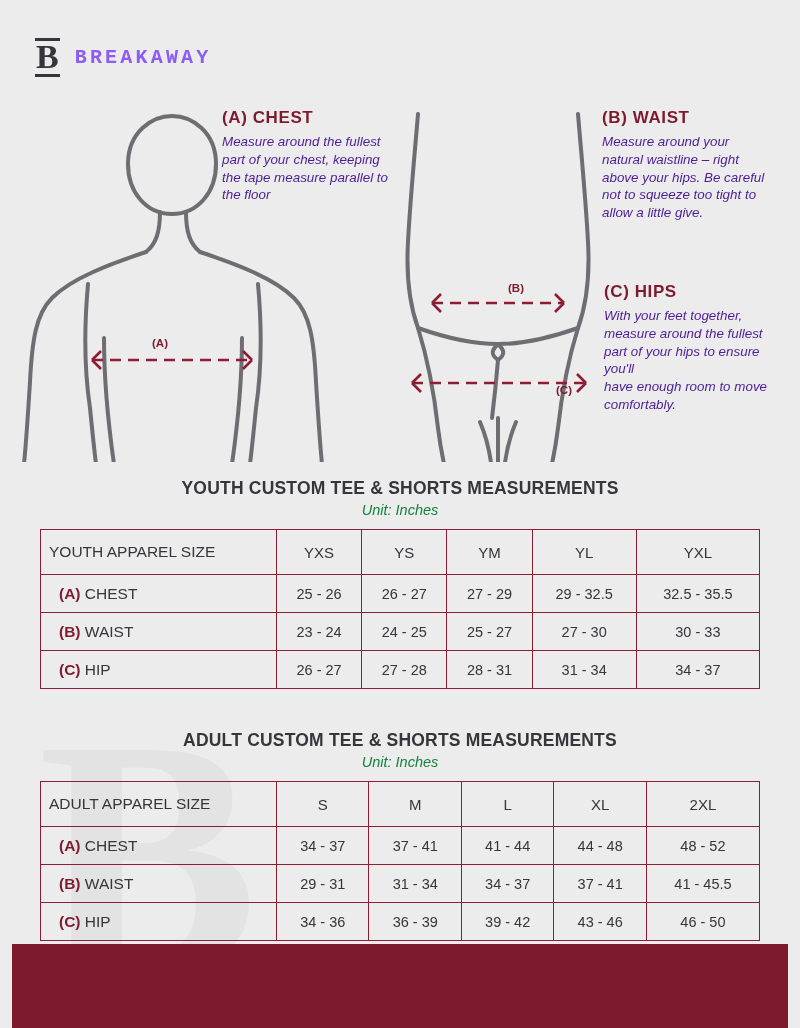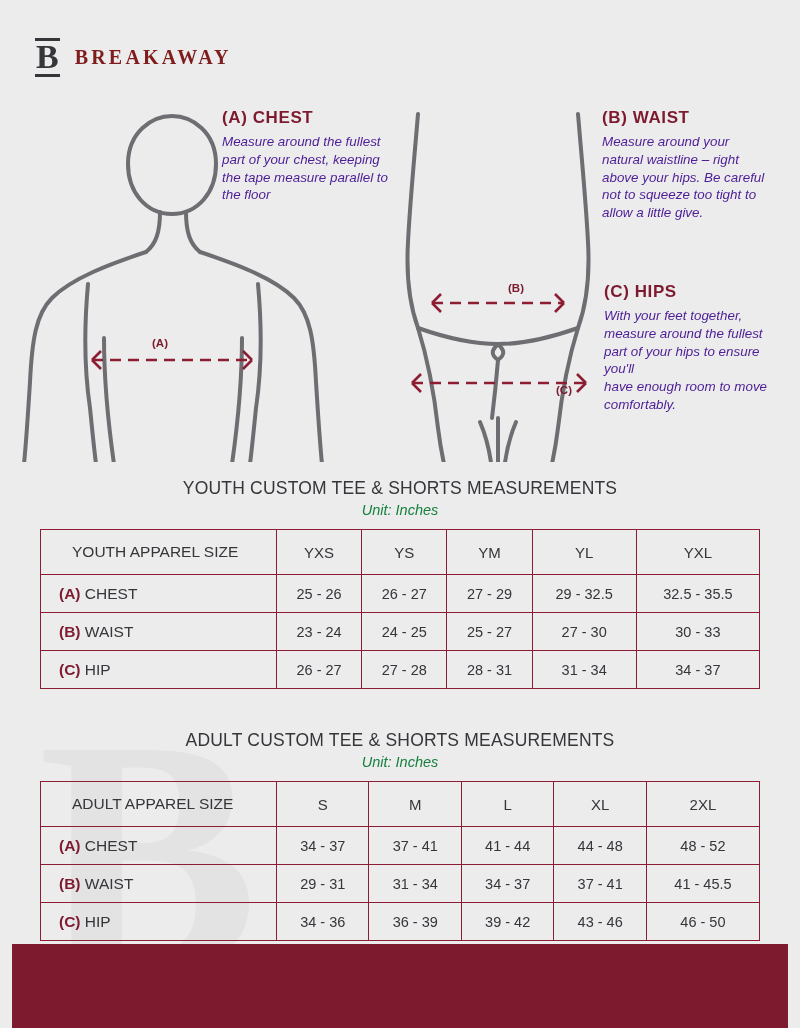--- a/index.html
+++ b/index.html
@@ -48,22 +48,22 @@
     line-height: 1;
     position: relative;
     padding: 0 2px;
   }
   .brand-mark:before, .brand-mark:after {
     content: ""; position: absolute; left: 1px; right: 1px; height: 3px; background: #35353a;
   }
   .brand-mark:before { top: -2px; }
   .brand-mark:after { bottom: -3px; }
   .brand-name {
-    font-family: Liberation Serif, serif;
-    font-size: 20px; font-weight: 700; letter-spacing: 3.2px; color: #7f1d1d;
+    font-family: Liberation Mono, monospace;
+    font-size: 20px; font-weight: 700; letter-spacing: 3.2px; color: #8b5cf6;
   }
 
   
   .illus { position: absolute; top: 92px; left: 0; width: 800px; height: 370px; z-index: 2; }
 
   .label-head {
     font-family: "Liberation Sans", sans-serif;
     font-weight: 700; font-size: 17px; letter-spacing: .6px;
     color: #7d1a2e;
   }
@@ -81,21 +81,21 @@
 
   .measure-tag {
     position: absolute;
     font-family: "Liberation Sans", sans-serif;
     font-weight: 700; font-size: 11.5px; color: #7d1a2e;
   }
 
   
   .section-title {
     text-align: center;
-    font-weight: 400;
+    font-weight: 700;
     font-size: 17.5px;
     letter-spacing: .2px;
     color: #35353a;
   }
   .section-unit {
     text-align: center;
     font-style: italic;
     font-size: 14.5px;
     color: #15803d;
     margin-top: 3px;
@@ -106,21 +106,21 @@
   th, td {
     border: 1px solid #8c1d33;
     text-align: center;
     font-size: 14.5px;
     color: #35353a;
     height: 38px;
     padding: 0 4px;
     font-weight: 400;
   }
   thead th { font-weight: 400; font-size: 15px; height: 45px; }
-  thead th.rowhead { font-weight: 400; font-size: 15.5px; text-align: left; padding-left: 31px; }
+  thead th.rowhead { font-weight: 400; font-size: 15.5px; text-align: left; padding-left: 8px; }
   td.rowhead { text-align: left; padding-left: 18px; font-size: 15.5px; }
   td.rowhead .tag { color: #7d1a2e; font-weight: 700; }
   col.first { width: 236px; }
 
   .footer-bar {
     position: absolute; left: 12px; right: 12px; bottom: 0; height: 84px;
     background: #7d1a2e; z-index: 2;
   }
 </style>
 </head>

